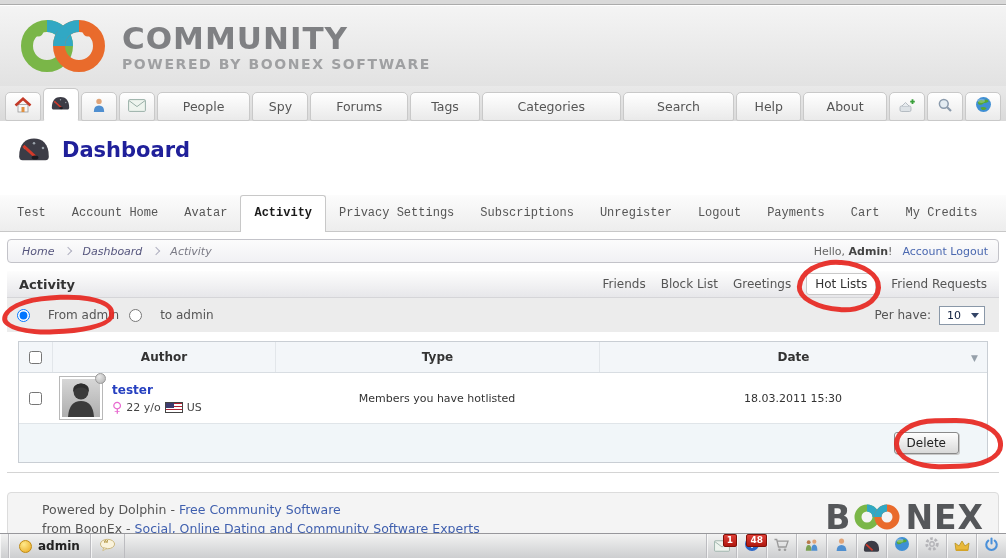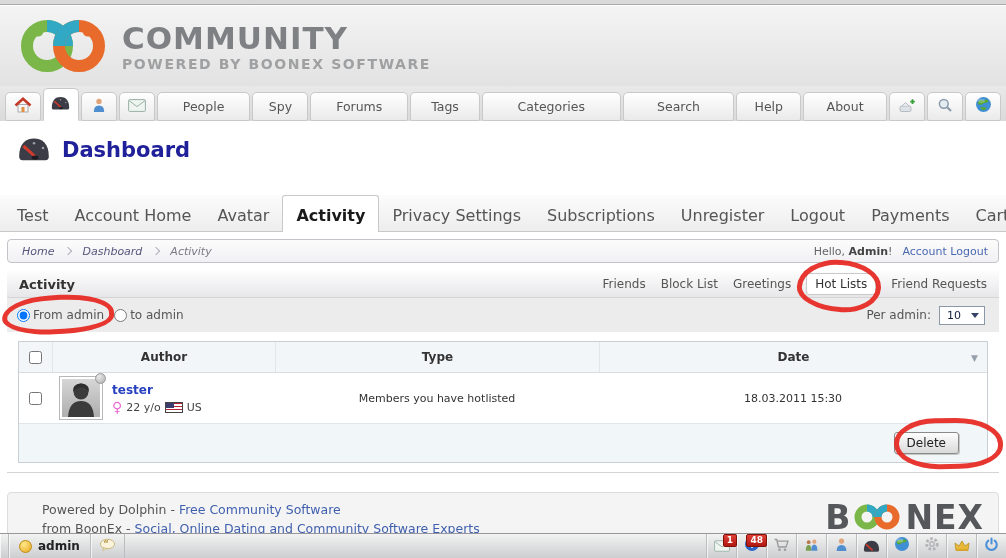--- a/index.html
+++ b/index.html
@@ -25,40 +25,40 @@
   .nav-tab.active { background:#fff; height:33px; z-index:3; border-bottom-color:#fff; }
   .nav-right { margin-left:auto; display:flex; gap:2px; align-items:flex-end; }
 
   
   .content { position:absolute; top:121px; left:0; width:100%; height:412px; background:#fff; }
 
   .page-head { position:absolute; top:14px; left:16px; display:flex; align-items:center; gap:10px; }
   .page-title { font-size:21px; font-weight:bold; color:#20209a; }
 
   .acct-tabs { position:absolute; top:74px; left:0; width:100%; height:37px; background:linear-gradient(#fcfcfc,#ededed); border-bottom:1px solid #c8c8c8; display:flex; align-items:stretch; padding:0 4px; }
-  .acct-tab { font-size:16px; color:#555; padding:11px 13px 8px 13px; cursor:pointer; white-space:nowrap; }
+  .acct-tab { font-size:12px; color:#555; padding:11px 13px 8px 13px; cursor:pointer; white-space:nowrap;font-family:Liberation Mono, monospace; }
   .acct-tab.active { background:#fff; border:1px solid #c8c8c8; border-bottom:none; border-radius:3px 3px 0 0; font-weight:bold; color:#1a1a1a; margin-bottom:-1px; z-index:2; padding-top:10px; }
 
   .breadcrumb { position:absolute; top:118px; left:7px; right:7px; height:24px; border:1px solid #c3c3c9; border-radius:4px; background:linear-gradient(#fcfcfc,#f1f1f4); display:flex; align-items:center; font-size:11px; padding:0 10px 0 14px; }
   .crumb { color:#55557d; cursor:pointer;font-style:italic; }
   .crumb.current { color:#7a7a85; cursor:default; }
   .crumb-sep { width:6px; height:6px; border-top:1px solid #b0b0c0; border-right:1px solid #b0b0c0; transform:rotate(45deg); margin:0 11px; }
   .crumb-right { margin-left:auto; color:#666; }
   .crumb-right b { color:#444; }
   .crumb-logout { color:#4a68b0; margin-left:10px; cursor:pointer; }
 
   
   .panel { position:absolute; top:150px; left:7px; right:7px; }
   .panel-head { height:27px; background:linear-gradient(#fdfdfd,#e7e7ea); border-bottom:1px solid #d5d5d8; display:flex; align-items:center; padding:0 12px; }
   .panel-title { font-size:13px; font-weight:bold; color:#333; }
   .panel-links { margin-left:auto; display:flex; align-items:center; gap:15px; font-size:12px; color:#555; }
   .plink { cursor:pointer; }
   .plink.active { background:#fff; border:1px solid #c9c9c9; border-radius:3px; padding:3px 8px; color:#333; }
   .filter-row { height:34px; background:#ececec; display:flex; align-items:center; padding:0 14px 0 10px; font-size:12px; color:#555; }
-  .radio-group { display:flex; align-items:center; gap:3px; }
+  .radio-group { display:flex; align-items:center; gap:18px; }
   .radio-group input { width:13px; height:13px; }
   .filter-right { margin-left:auto; display:flex; align-items:center; gap:8px; }
   .pp-select { width:46px; height:19px; background:#fff; border:1px solid #8a98a8; display:flex; align-items:center; padding:0 5px 0 7px; font-size:11px; color:#102040; cursor:pointer; }
   .pp-caret { margin-left:auto; width:0; height:0; border-left:4px solid transparent; border-right:4px solid transparent; border-top:5px solid #334466; }
 
   .tbl { margin:9px 11px 0 11px; border:1px solid #c9ced4; }
   .tbl-head { display:flex; background:#f3f6f9; border-bottom:1px solid #d8dde2; height:31px; align-items:center; font-weight:bold; font-size:12px; color:#333; }
   .th { display:flex; align-items:center; justify-content:center; border-left:1px solid #e2e6ea; height:100%; position:relative; cursor:pointer; }
   .th:first-child { border-left:none; cursor:default; }
   .col-chk { width:33px; flex:0 0 auto; }
@@ -264,21 +264,21 @@
       <div class="filter-row">
         <label class="radio-group">
           <input type="radio" name="dir" checked="" style="">
           <span>From admin</span>
         </label>
         <label class="radio-group" style="margin-left:10px">
           <input type="radio" name="dir" style="">
           <span>to admin</span>
         </label>
         <span class="filter-right">
-          <span>Per admin:</span>
+          <span>Per have:</span>
           <span class="pp-select">
             <span>10</span>
             <span class="pp-caret"></span>
           </span>
         </span>
       </div>
 
       <div class="tbl">
         <div class="tbl-head">
           <div class="th col-chk">

